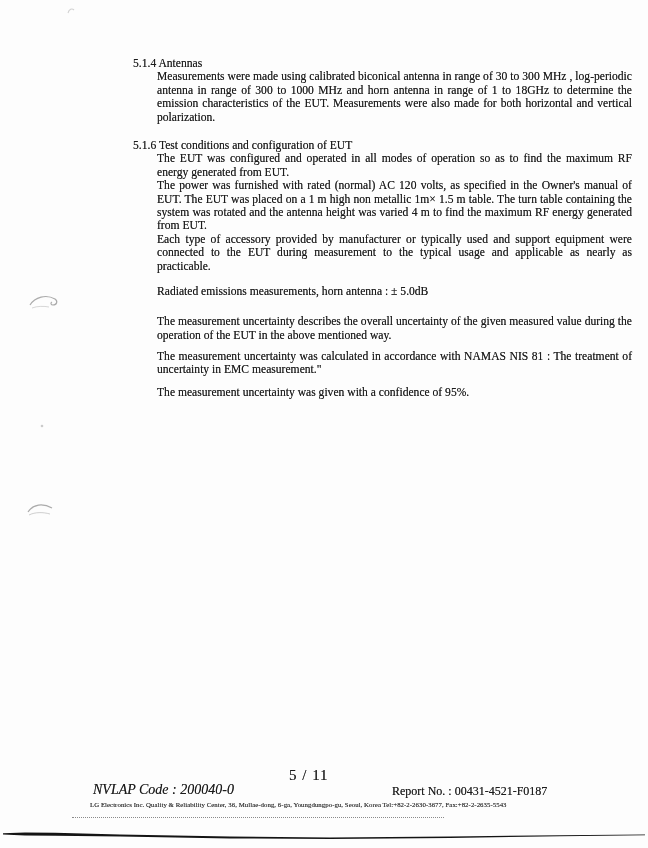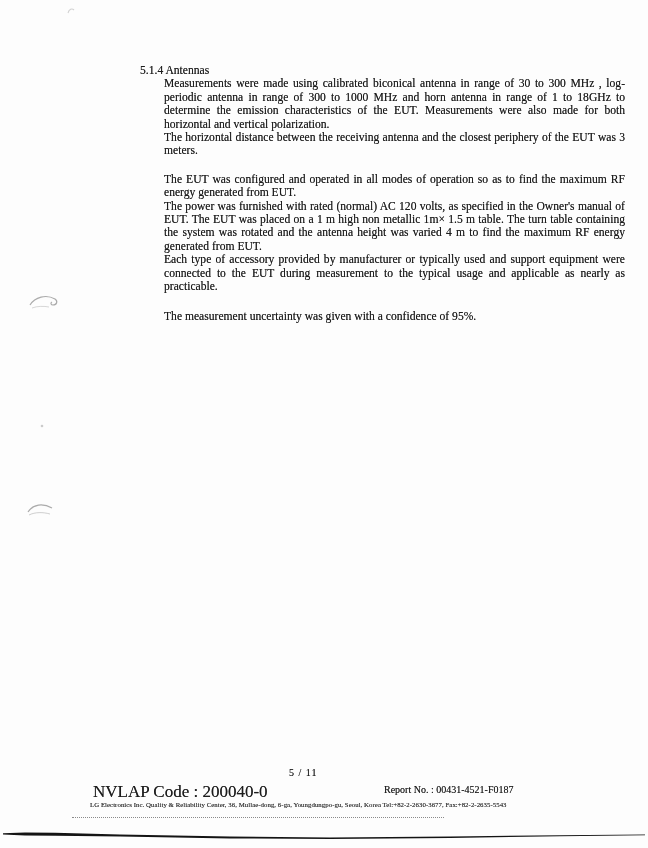--- a/index.html
+++ b/index.html
@@ -11,36 +11,36 @@
     overflow:hidden;
   }
   .page{position:relative;width:648px;height:848px;background:#fdfdfd;}
 
   
   .doc{
     position:absolute;left:133px;top:57px;width:499px;
     font-size:11.6px;line-height:13.4px;
     text-shadow:0 0 .5px rgba(45,45,45,.75);
   }
-  .sec{margin:7px;}
+  .sec{margin:0;}
   .sec-heading{margin:0 0 0 0;white-space:nowrap;}
   .sec .body{margin-left:24px;}
   .sec p{margin:0;text-align:justify;}
   .sec-5-1-4{margin-bottom:15px;}
   .sec-5-1-5{margin-bottom:16px;}
   .sec-5-1-6{margin-bottom:12px;}
   .u-list{margin:12px 0 16px 24px;line-height:14px;}
   .u-list div{white-space:nowrap;}
   .mu-p1{margin-bottom:8px !important;}
   .mu-p2{margin-bottom:9px !important;}
 
   
-  .page-number{position:absolute;left:289px;top:767px;font-size:10px;letter-spacing:1px;text-shadow:0 0 .5px rgba(45,45,45,.7);}
-  .nvlap{position:absolute;left:93px;top:782px;font-size:17px;text-shadow:0 0 .5px rgba(45,45,45,.7);}
-  .report-no{position:absolute;left:384px;top:784px;font-size:10px;text-shadow:0 0 .5px rgba(45,45,45,.7);}
+  .page-number{position:absolute;left:289px;top:767px;font-size:15px;letter-spacing:1px;text-shadow:0 0 .5px rgba(45,45,45,.7);}
+  .nvlap{position:absolute;left:93px;top:782px;font-size:14px;text-shadow:0 0 .5px rgba(45,45,45,.7);font-style:italic;}
+  .report-no{position:absolute;left:392px;top:784px;font-size:12px;text-shadow:0 0 .5px rgba(45,45,45,.7);}
   .company-line{
     position:absolute;left:90px;top:801px;width:520px;
     font-size:6.8px;line-height:8px;color:#3c3c3c;
     letter-spacing:.05px;white-space:nowrap;
     text-shadow:0 0 .4px rgba(60,60,60,.8);
   }
   .dotted-rule{position:absolute;left:72px;top:817px;width:372px;border-top:1.2px dotted #8a8a8a;height:0;}
 
   
   .artifact{position:absolute;pointer-events:none;}
@@ -50,37 +50,40 @@
 <body>
 
 <div class="page">
 
   <div class="doc">
 
     <div class="sec sec-5-1-4">
       <div class="sec-heading"><span>5.1.4</span> <span>Antennas</span></div>
       <div class="body">
         <p>Measurements were made using calibrated biconical antenna in range of 30 to 300 MHz , log-periodic antenna in range of 300 to 1000 MHz and horn antenna in range of 1 to 18GHz to determine the emission characteristics of the EUT. Measurements were also made for both horizontal and vertical polarization.</p>
-        <p>The horizontal distance between the receiving antenna and the closest periphery of the EUT was 3 meters.</p>
       </div>
     </div>
 
 
     <div class="sec sec-5-1-6">
+      <div class="sec-heading"><span>5.1.6</span> <span>Test conditions and configuration of EUT</span></div>
       <div class="body">
         <p>The EUT was configured and operated in all modes of operation so as to find the maximum RF energy generated from EUT.</p>
         <p>The power was furnished with rated (normal) AC 120 volts, as specified in the Owner's manual of EUT. The EUT was placed on a 1 m high non metallic 1m× 1.5 m table. The turn table containing the system was rotated and the antenna height was varied 4 m to find the maximum RF energy generated from EUT.</p>
         <p>Each type of accessory provided by manufacturer or typically used and support equipment were connected to the EUT during measurement to the typical usage and applicable as nearly as practicable.</p>
       </div>
     </div>
 
     <div class="sec sec-5-1-7">
       <div class="u-list">
+        <div>Radiated emissions measurements, horn antenna : ± 5.0dB</div>
       </div>
       <div class="body">
+        <p class="mu-p1">The measurement uncertainty describes the overall uncertainty of the given measured value during the operation of the EUT in the above mentioned way.</p>
+        <p class="mu-p2">The measurement uncertainty was calculated in accordance with NAMAS NIS 81 : The treatment of uncertainty in EMC measurement."</p>
         <p>The measurement uncertainty was given with a confidence of 95%.</p>
       </div>
     </div>
 
   </div>
 
   <div class="page-number">5 / 11</div>
   <div class="nvlap">NVLAP Code : 200040-0</div>
   <div class="report-no">Report No. : 00431-4521-F0187</div>
   <div class="company-line">LG Electronics Inc. Quality &amp; Reliability Center, 36, Mullae-dong, 6-ga, Youngdungpo-gu, Seoul, Korea    Tel:+82-2-2630-3677, Fax:+82-2-2635-5543</div>

